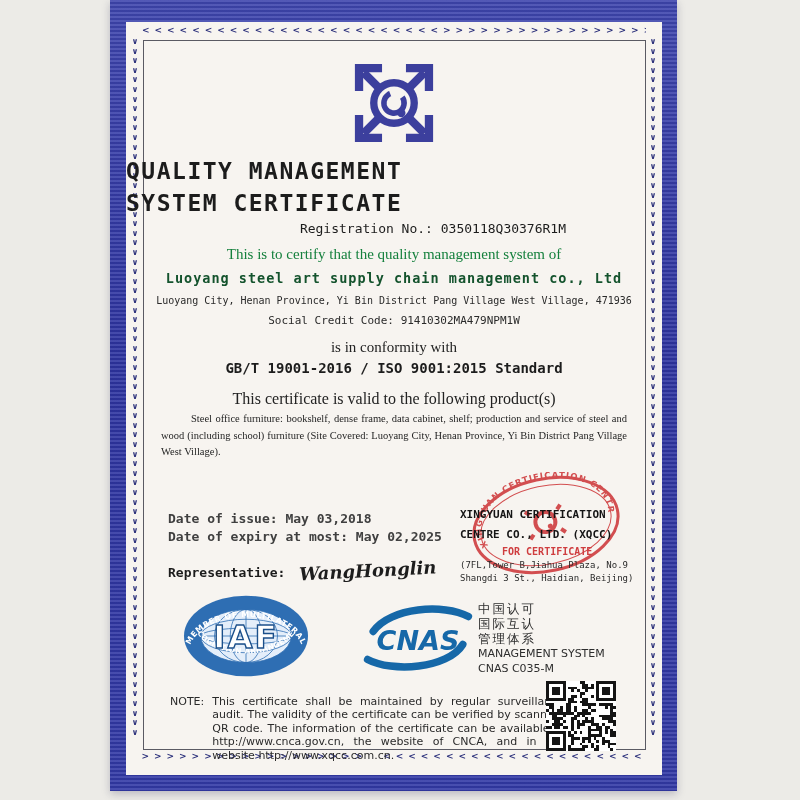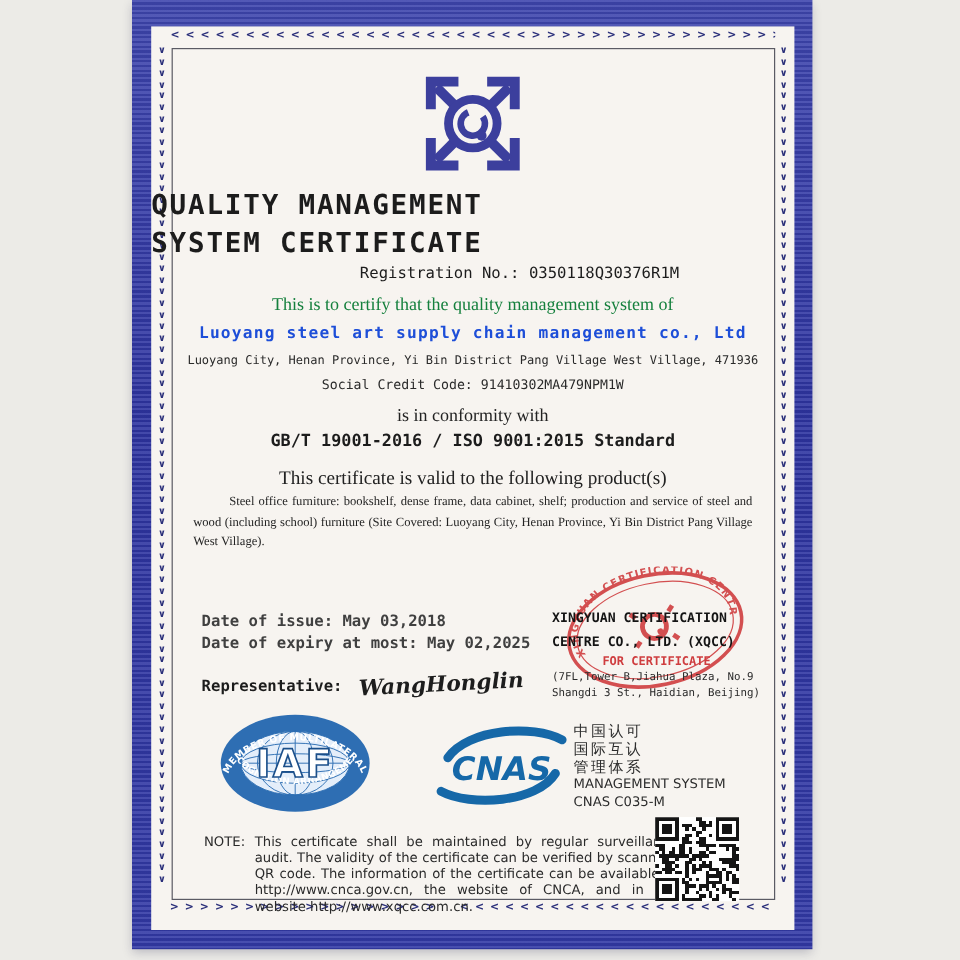--- a/index.html
+++ b/index.html
@@ -22,21 +22,21 @@
   .xqcc-logo{position:absolute;left:50%;top:34px;margin-left:-46px}
   .title{position:absolute;top:133px;left:0;width:100%;text-align:left;
          font-family:"DejaVu Sans Mono",monospace;font-weight:bold;font-size:23px;
          line-height:32px;letter-spacing:1.5px;color:#1c1c1c}
   .reg{position:absolute;top:199px;right:96px;font-family:"DejaVu Sans Mono",monospace;
        font-size:13px;font-weight:500;color:#1c1c1c;white-space:nowrap}
   .midstack{position:absolute;top:224px;left:28px;right:28px;text-align:center}
   .serif{font-family:"Liberation Serif",serif}
   .certify{font-size:15px;margin:0 0 7px;color:#15803d}
   .company{font-family:"DejaVu Sans Mono",monospace;font-weight:bold;font-size:13.5px;
-           letter-spacing:1px;margin:0 0 9px;color:#1d4ed8;white-space:nowrap}
+           letter-spacing:1px;margin:0 0 9px;color:#14532d;white-space:nowrap}
   .addr{font-family:"DejaVu Sans Mono",monospace;font-size:10px;margin:0 0 8px;color:#2a2a2a;white-space:nowrap}
   .social{font-family:"DejaVu Sans Mono",monospace;font-size:11px;margin:0 0 12px;color:#2a2a2a}
   .conformity{font-size:15px;margin:0 0 4px}
   .standard{font-family:"DejaVu Sans Mono",monospace;font-size:14px;font-weight:600;
             margin:0 0 14px;color:#1c1c1c;white-space:nowrap}
   .valid{font-size:16px;margin:0 0 3px}
   .products{font-family:Liberation Serif, serif;font-size:10.5px;line-height:16.5px;
             text-align:justify;text-indent:30px;margin:3px;padding:0 4px;color:#242424}
   .dates{position:absolute;left:42px;top:488px;font-family:"DejaVu Sans Mono",monospace;
          font-size:13px;font-weight:600;line-height:18px;color:#404040;white-space:nowrap}

